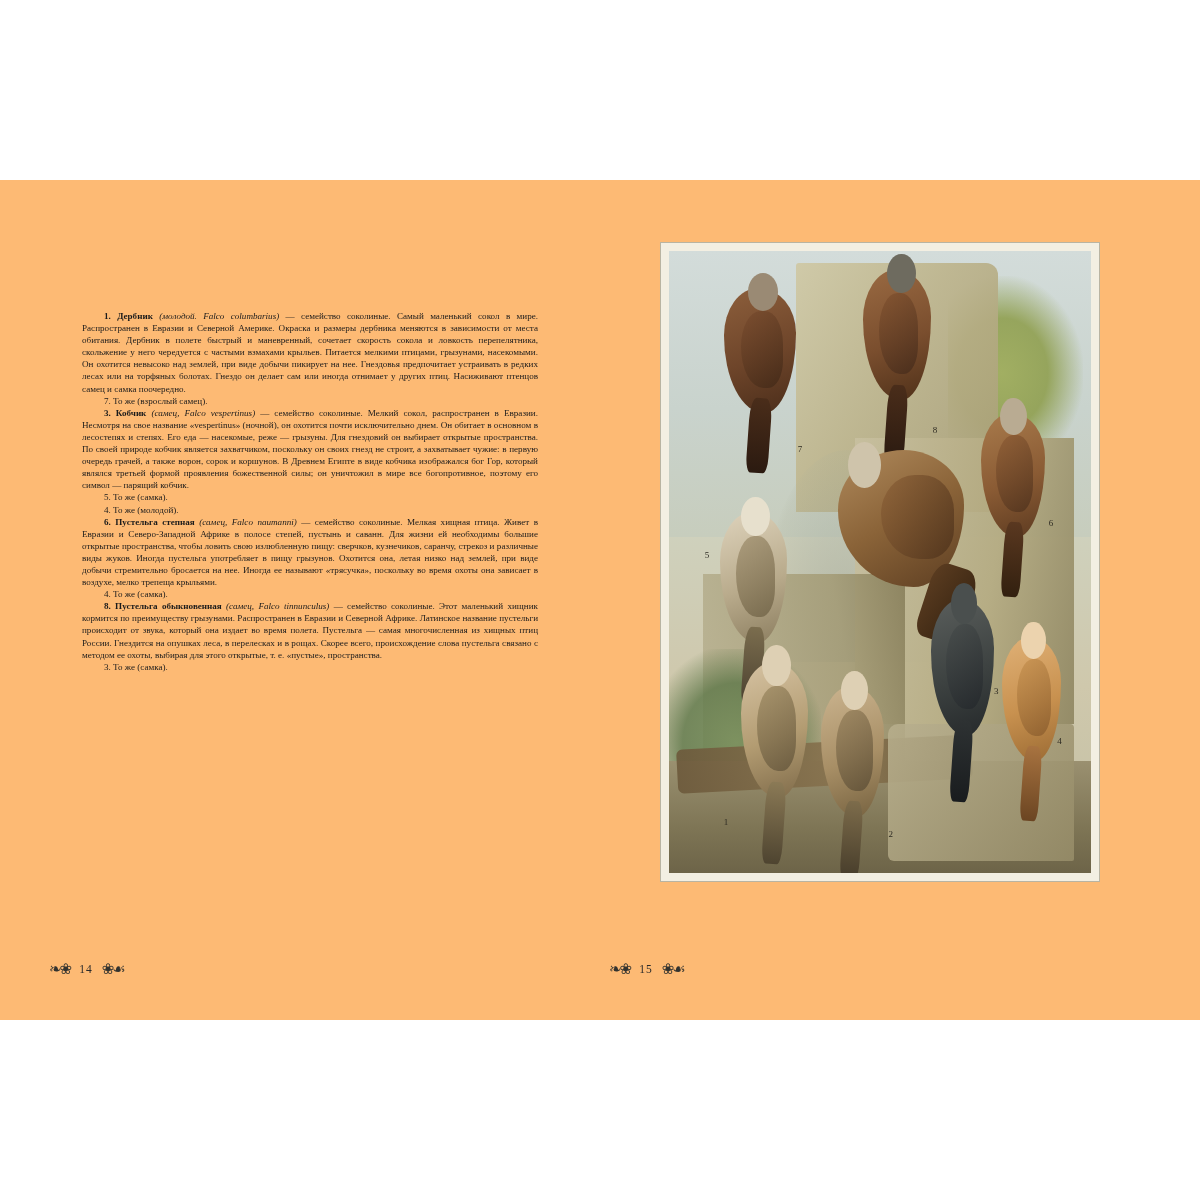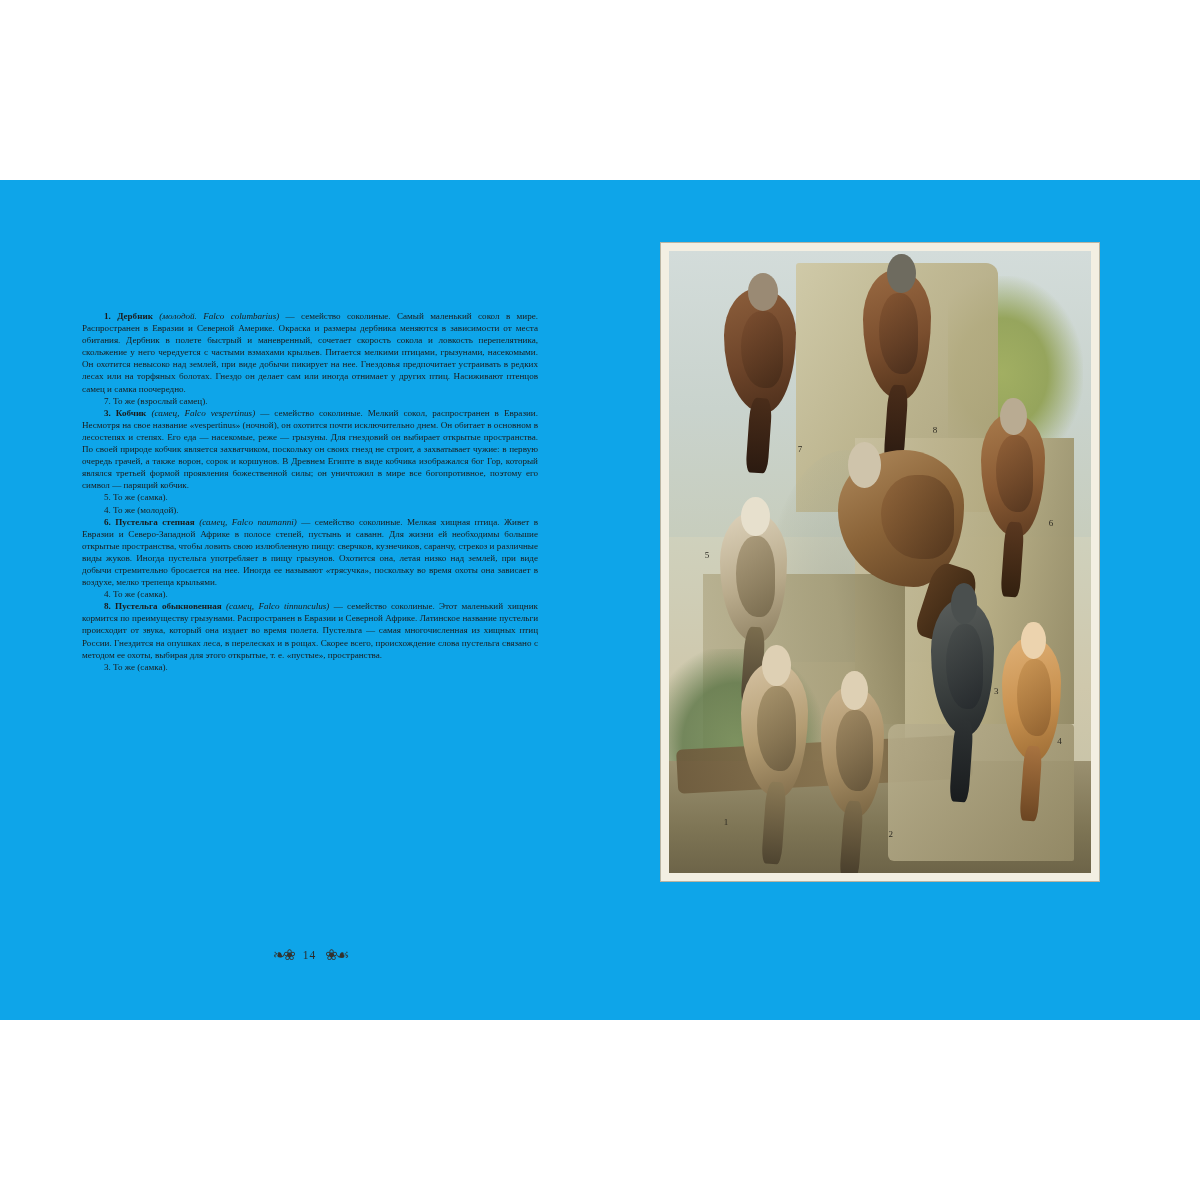--- a/index.html
+++ b/index.html
@@ -12,21 +12,21 @@
     height: 1200px;
     overflow: hidden;
     font-family: "Liberation Serif", serif;
   }
   .page-spread {
     position: absolute;
     left: 0;
     top: 180px;
     width: 1200px;
     height: 840px;
-    background: #0ea5e9;
+    background: #fdba74;
   }
   .spread-inner {
     position: relative;
     width: 100%;
     height: 100%;
   }
   
   .left-page {
     position: absolute;
     left: 40px;
@@ -49,23 +49,23 @@
     text-indent: 22px;
   }
   .para .lead {
     font-weight: bold;
   }
   .para .sci {
     font-style: italic;
   }
   .folio {
     position: absolute;
-    bottom: 56px;
+    bottom: 42px;
     width: 100%;
-    text-align: center;
+    text-align: left;
     font-size: 11px;
     color: #2a2a2a;
     letter-spacing: 1px;
   }
   .folio .orn {
     display: inline-block;
     color: #33332f;
     font-size: 15px;
     vertical-align: middle;
     margin: 0 9px;
@@ -330,16 +330,19 @@
             <div class="body" style="background:linear-gradient(160deg,#cbb48f 0%,#a88f66 55%,#75613f 100%);"></div>
             <div class="head" style="background:#ded0b4; left:32%;"></div>
             <div class="wing" style="background:linear-gradient(140deg,#96805a,#584a33);"></div>
             <div class="tail" style="background:linear-gradient(#7d6c4b,#463c2a);"></div>
           </div>
           <div class="num-label" style="left:52%; top:93%;">2</div>
 
         </div>
       </div>
 
+      <div class="folio">
+        <span class="orn">❧❀</span><span class="num">15</span><span class="orn">❀☙</span>
+      </div>
     </div>
 
   </div>
 </div>
 
 </body></html>

